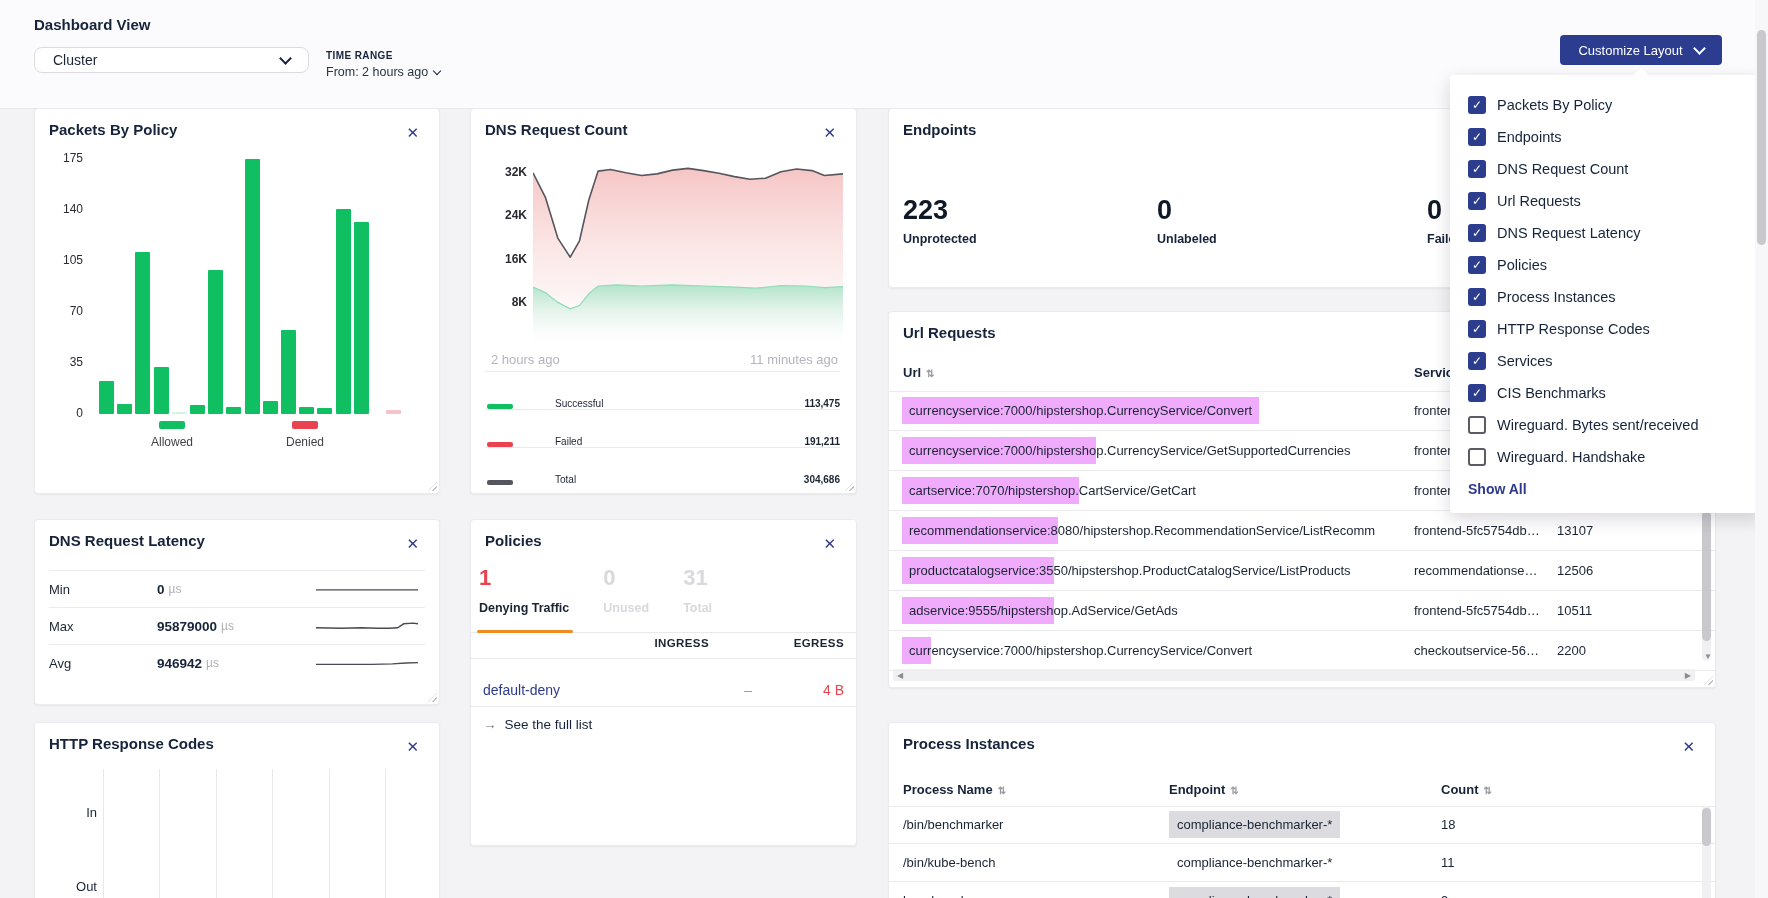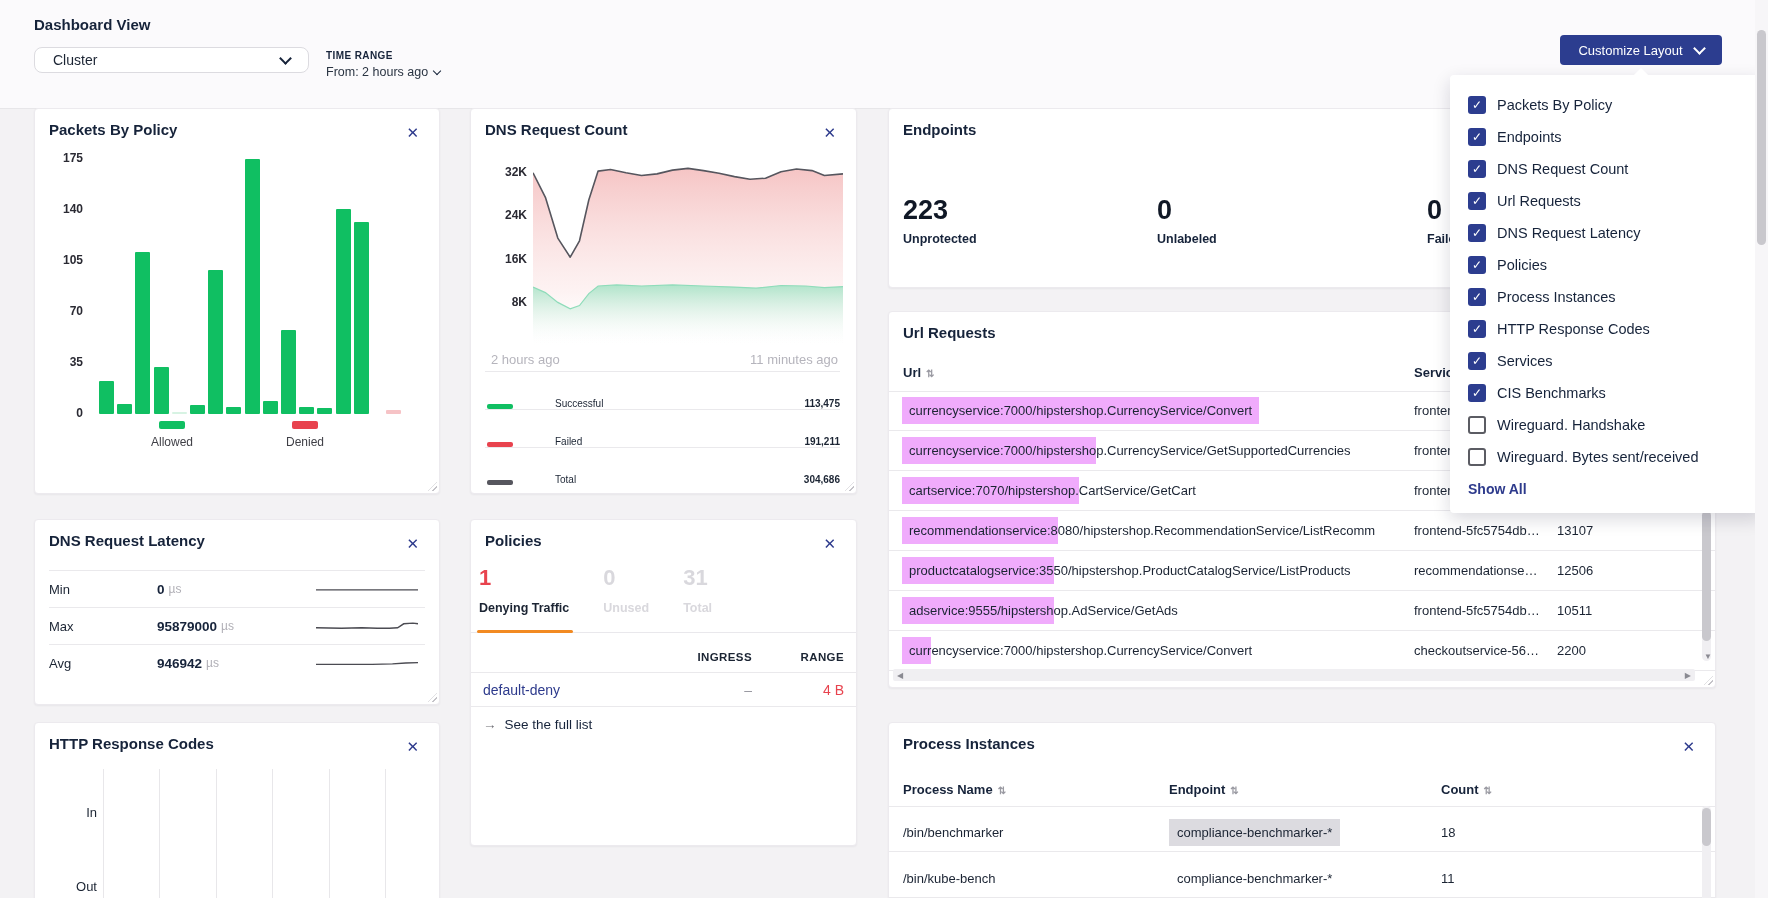--- a/index.html
+++ b/index.html
@@ -34,21 +34,21 @@
   #card-packets {left:34px; top:108px; width:406px; height:386px;}
   #card-dnscount{left:470px;top:108px; width:387px; height:386px;}
   #card-endpoints{left:888px;top:108px;width:828px; height:180px;}
   #card-url     {left:888px;top:311px; width:828px; height:377px;}
   #card-latency {left:34px; top:519px; width:406px; height:186px;}
   #card-policies{left:470px;top:519px; width:387px; height:327px;}
   #card-http    {left:34px; top:722px; width:406px; height:210px;}
   #card-process {left:888px;top:722px; width:828px; height:210px;}
 
   
-  .pb-tick{position:absolute;left:8px;width:40px;text-align:right;font-size:12px;font-weight:bold;color:#2a2a33;}
+  .pb-tick{position:absolute;left:8px;width:40px;text-align:right;font-size:12px;font-weight:normal;color:#2a2a33;}
   #pb-bars{position:absolute;left:60px;top:50px;width:335px;height:255px;}
   .pb-bar{position:absolute;bottom:0;width:15px;background:#10bf62;border-radius:1px;}
   .pb-bar.muted{background:#d7f3e3;}
   .pb-bar.denied{background:#f6c3c6;}
   .pb-leg{position:absolute;top:312px;width:90px;text-align:center;font-size:12px;color:#3f3f46;}
   .pb-leg .sw{display:block;width:26px;height:8px;border-radius:2px;margin:0 auto 6px;}
 
   
   .dns-tick{position:absolute;left:12px;width:44px;text-align:right;font-size:12px;font-weight:bold;color:#2a2a33;}
   #dns-svg{position:absolute;left:62px;top:42px;}
@@ -96,22 +96,22 @@
   .lat-spark{margin-left:auto;margin-right:6px;}
 
   
   #p-tabs{position:absolute;left:8px;top:45px;display:flex;}
   .p-tab{margin-right:34px;cursor:pointer;}
   .p-num{font-size:22px;font-weight:bold;line-height:26px;}
   .p-lab{font-size:12.5px;font-weight:bold;margin-top:10px;}
   .p-inactive .p-num,.p-inactive .p-lab{color:#d9d8dd;}
   .p-tabline{position:absolute;left:0;right:0;top:112px;height:1px;background:#e9e8ec;}
   .p-activebar{position:absolute;left:6px;top:110px;width:96px;height:3px;background:#f28a22;border-radius:2px;}
-  #p-header{position:absolute;left:0;right:0;top:121px;height:32px;display:flex;align-items:center;
-      border-bottom:1px solid #eae9ec;font-size:11.5px;font-weight:bold;letter-spacing:.4px;padding:0 12px;box-sizing:border-box;}
+  #p-header{position:absolute;left:0;right:0;top:107px;height:32px;display:flex;align-items:center;
+      border-bottom:1px solid #eae9ec;font-size:11.5px;font-weight:bold;letter-spacing:.4px;padding:0 12px;box-sizing:border-box;gap:43px;}
   #p-header .sp{flex:1;}
   #p-header .hcol{width:92px;text-align:right;}
   #p-row{position:absolute;left:0;right:0;top:153px;height:34px;display:flex;align-items:center;
       border-bottom:1px solid #eae9ec;font-size:14px;padding:0 12px;box-sizing:border-box;}
   #p-row .pname{flex:1;color:#2d3a8c;cursor:pointer;}
   #p-row .pcol{width:92px;text-align:right;}
   .dash{color:#9a9aa2;}
   .redval{color:#e8434e;}
   #p-link{position:absolute;left:12px;top:197px;font-size:13.5px;color:#16233a;cursor:pointer;}
   #p-link .arr{color:#6b6b72;margin-right:8px;}
@@ -119,21 +119,21 @@
   
   .http-line{position:absolute;top:46px;bottom:0;width:1px;background:#e8e7ea;}
   .http-rowlab{position:absolute;width:44px;text-align:right;font-size:13px;color:#1b2433;}
 
   
   #pr-head{position:absolute;left:0;right:0;top:52px;height:31px;border-bottom:1px solid #eae9ec;}
   #pr-head .c1{position:absolute;left:14px;top:7px;}
   #pr-head .c2{position:absolute;left:280px;top:7px;}
   #pr-head .c3{position:absolute;left:552px;top:7px;}
   #pr-body{position:absolute;left:0;right:0;top:83px;}
-  .pr-row{height:37px;border-bottom:1px solid #eae9ec;position:relative;font-size:13px;margin-top:8px;}
+  .pr-row{height:37px;border-bottom:1px solid #eae9ec;position:relative;font-size:13px;}
   .pr-c1{position:absolute;left:14px;line-height:37px;}
   .pr-c2{position:absolute;left:280px;line-height:37px;}
   .pr-c2 .chip{padding:6px 8px;}
   .pr-c2 .chip.hl{background:#dcdbe0;}
   .pr-c3{position:absolute;left:552px;line-height:37px;}
 
   
   .menu{position:absolute;left:1450px;top:75px;width:312px;background:#fff;border-radius:4px;z-index:10;
       box-shadow:0 6px 18px rgba(20,20,50,.16);padding:14px 0 16px 18px;box-sizing:border-box;}
   .notch{position:absolute;top:-5px;left:186px;width:10px;height:10px;background:#fff;transform:rotate(45deg);}
@@ -379,21 +379,21 @@
         <div class="p-tab p-inactive">
           <div class="p-num">31</div>
           <div class="p-lab">Total</div>
         </div>
       </div>
     <div class="p-tabline"></div>
     <div class="p-activebar"></div>
     <div id="p-header">
       <span class="sp"></span>
       <span class="hcol">INGRESS</span>
-      <span class="hcol">RANGE</span>
+      <span class="hcol">EGRESS</span>
     </div>
     <div id="p-row">
       <span class="pname">default-deny</span>
       <span class="pcol dash">–</span>
       <span class="pcol redval">4 B</span>
     </div>
     <div id="p-link">
       <span class="arr">→</span><span>See the full list</span>
     </div>
   </section>
@@ -481,25 +481,25 @@
         <div class="menu-item">
           <span class="checkbox on">✓</span>
           <span>Services</span>
         </div>
         <div class="menu-item">
           <span class="checkbox on">✓</span>
           <span>CIS Benchmarks</span>
         </div>
         <div class="menu-item">
           <span class="checkbox off"></span>
+          <span>Wireguard. Bytes sent/received</span>
+        </div>
+        <div class="menu-item">
+          <span class="checkbox off"></span>
           <span>Wireguard. Handshake</span>
-        </div>
-        <div class="menu-item">
-          <span class="checkbox off"></span>
-          <span>Wireguard. Bytes sent/received</span>
         </div>
       </div>
     <div class="show-all">Show All</div>
   </div>
 
   <div class="page-scrollbar">
     <div class="page-thumb"></div>
   </div>
 
 </div>

